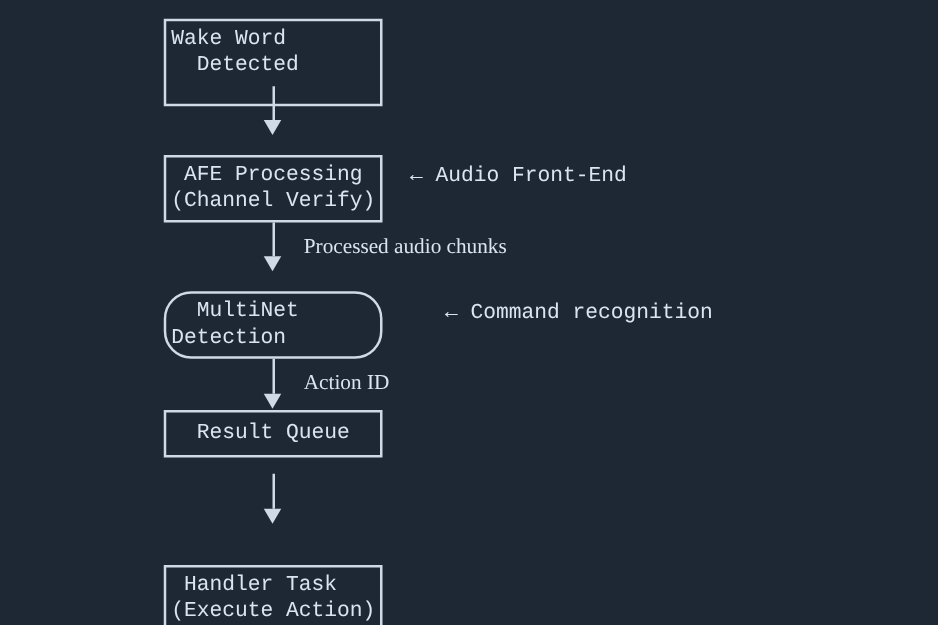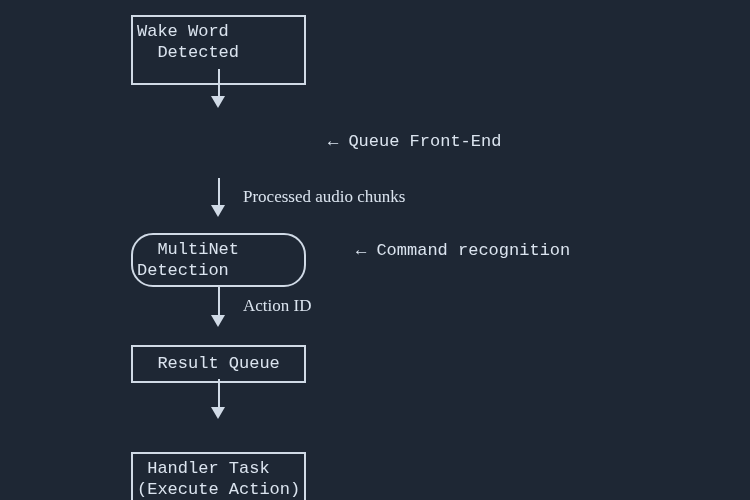--- a/index.html
+++ b/index.html
@@ -78,41 +78,45 @@
   <div class="node" style="top:15px;height:70px;">
     <div class="node-text">Wake Word
   Detected</div>
   </div>
 
   <div class="arrow" style="top:69px;height:39px;">
     <div class="shaft"></div>
     <div class="head"></div>
   </div>
 
-  <div class="annotation" style="top:133px;">← Queue Front-End</div>
+  <div class="node" style="top:124px;height:54px;">
+    <div class="node-text"> AFE Processing
+(Channel Verify)</div>
+  </div>
+  <div class="annotation" style="top:133px;">← Audio Front-End</div>
 
   <div class="arrow" style="top:178px;height:39px;">
     <div class="shaft"></div>
     <div class="head"></div>
   </div>
   <div class="edge-label" style="top:188px;">Processed audio chunks</div>
 
   <div class="node" style="top:233px;height:54px;border-radius:22px;">
     <div class="node-text">  MultiNet
 Detection</div>
   </div>
   <div class="annotation" style="top:242px;margin-left:28px;">← Command recognition</div>
 
   <div class="arrow" style="top:287px;height:40px;">
     <div class="shaft"></div>
     <div class="head"></div>
   </div>
   <div class="edge-label" style="top:297px;">Action ID</div>
 
-  <div class="node node-single" style="top:345px;height:38px;">
+  <div class="node node-single" style="top:328px;height:38px;">
     <div class="node-text">  Result Queue</div>
   </div>
 
   <div class="arrow" style="top:379px;height:40px;">
     <div class="shaft"></div>
     <div class="head"></div>
   </div>
 
   <div class="node" style="top:452px;height:54px;">
     <div class="node-text"> Handler Task

